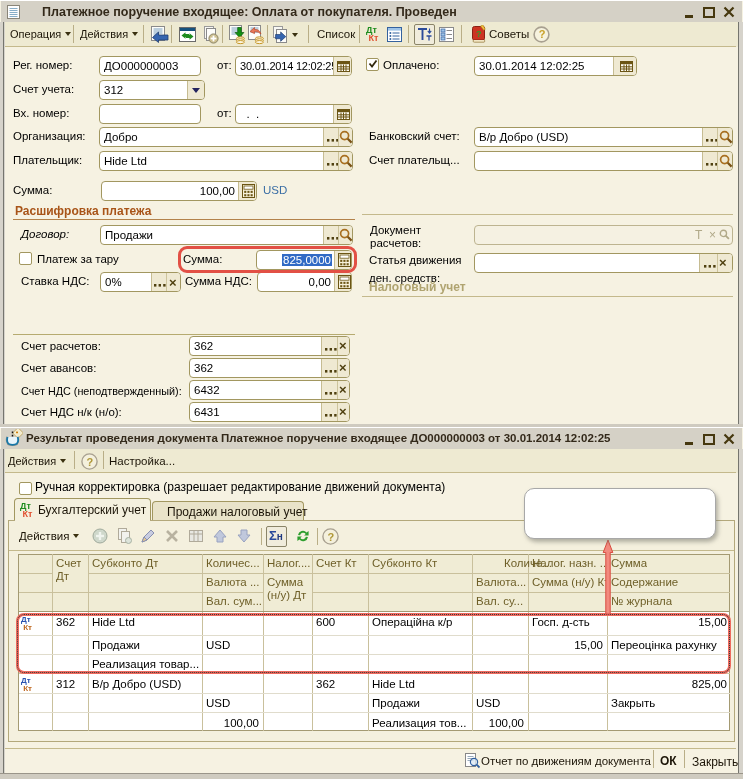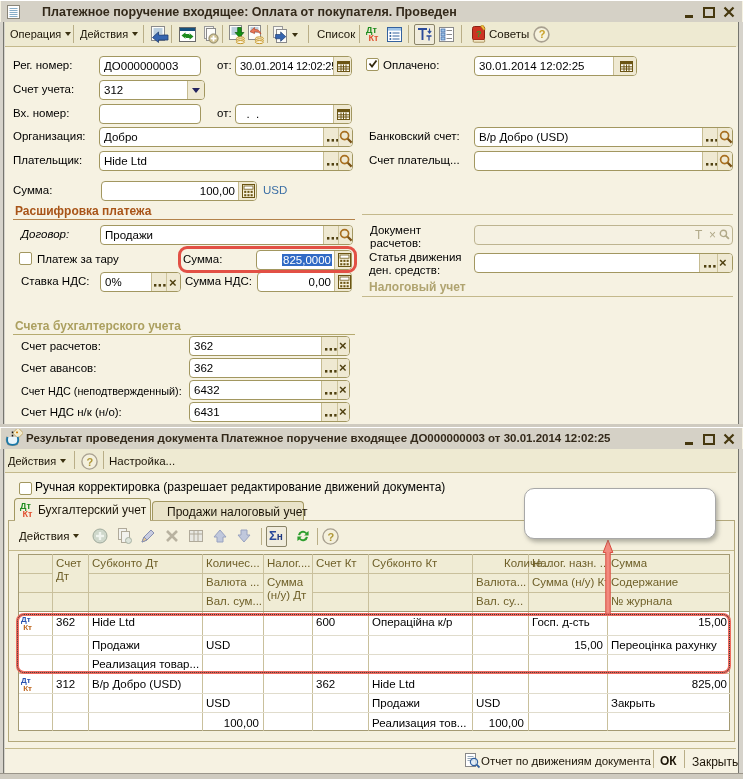--- a/index.html
+++ b/index.html
@@ -315,21 +315,21 @@
 <svg class="ico" style="left:338px;top:253px;" width="13" height="14" viewBox="0 0 13 14">
       <rect x="0.5" y="0.5" width="12" height="13" fill="#f7f1da" stroke="#6b5514"></rect>
       <rect x="2" y="2" width="9" height="3.2" fill="#fff" stroke="#6b5514" stroke-width="0.8"></rect>
       <rect x="2.2" y="6.8" width="2.1" height="2.1" fill="#6b5514"></rect>
       <rect x="5.4" y="6.8" width="2.1" height="2.1" fill="#6b5514"></rect>
       <rect x="8.6" y="6.8" width="2.1" height="2.1" fill="#6b5514"></rect>
       <rect x="2.2" y="10.2" width="2.1" height="2.1" fill="#6b5514"></rect>
       <rect x="5.4" y="10.2" width="2.1" height="2.1" fill="#6b5514"></rect>
       <rect x="8.6" y="10.2" width="2.1" height="2.1" fill="#6b5514"></rect>
     </svg>
-<div class="label" style="left:369px;top:251px;line-height:13px;">Статья движения<br>ден. средств:</div>
+<div class="label" style="left:369px;top:251px;line-height:18px;">Статья движения<br>ден. средств:</div>
 <div class="fld" style="left:474px;top:253px;width:259px;">
       <span class="fzone" style="width:33px;"></span>
     </div>
 <svg class="ico" style="left:704px;top:265px;" width="12" height="3" viewBox="0 0 12 3">
       <rect x="0" y="0" width="2.4" height="2.6" fill="#4f4010"></rect>
       <rect x="4.6" y="0" width="2.4" height="2.6" fill="#4f4010"></rect>
       <rect x="9.2" y="0" width="2.4" height="2.6" fill="#4f4010"></rect>
     </svg>
 <div class="abs" style="left:719px;top:256px;font-weight:bold;font-size:13px;color:#4f4010;line-height:13px;">×</div>
 <div class="label" style="left:21px;top:275px;">Ставка НДС:</div>
@@ -353,21 +353,20 @@
       <rect x="2" y="2" width="9" height="3.2" fill="#fff" stroke="#6b5514" stroke-width="0.8"></rect>
       <rect x="2.2" y="6.8" width="2.1" height="2.1" fill="#6b5514"></rect>
       <rect x="5.4" y="6.8" width="2.1" height="2.1" fill="#6b5514"></rect>
       <rect x="8.6" y="6.8" width="2.1" height="2.1" fill="#6b5514"></rect>
       <rect x="2.2" y="10.2" width="2.1" height="2.1" fill="#6b5514"></rect>
       <rect x="5.4" y="10.2" width="2.1" height="2.1" fill="#6b5514"></rect>
       <rect x="8.6" y="10.2" width="2.1" height="2.1" fill="#6b5514"></rect>
     </svg>
 <div class="hdr-olive" style="left:369px;top:280px;">Налоговый учет</div>
 <div class="hline" style="left:362px;top:296px;width:371px;"></div>
-<div class="hdr-olive" style="left:15px;top:319px;color:#aca060;">Счета бухгалтерского учета</div>
 <div class="hline" style="left:13px;top:334px;width:342px;background:#b6ab70;"></div>
 <div class="label" style="left:21px;top:340px;">Счет расчетов:</div>
 <div class="fld" style="left:189px;top:336px;width:161px;">
       <span class="fzone" style="width:28px;"></span>
       <span class="txt" style="">362</span>
     </div>
 <svg class="ico" style="left:325px;top:348px;" width="12" height="3" viewBox="0 0 12 3">
       <rect x="0" y="0" width="2.4" height="2.6" fill="#4f4010"></rect>
       <rect x="4.6" y="0" width="2.4" height="2.6" fill="#4f4010"></rect>
       <rect x="9.2" y="0" width="2.4" height="2.6" fill="#4f4010"></rect>

